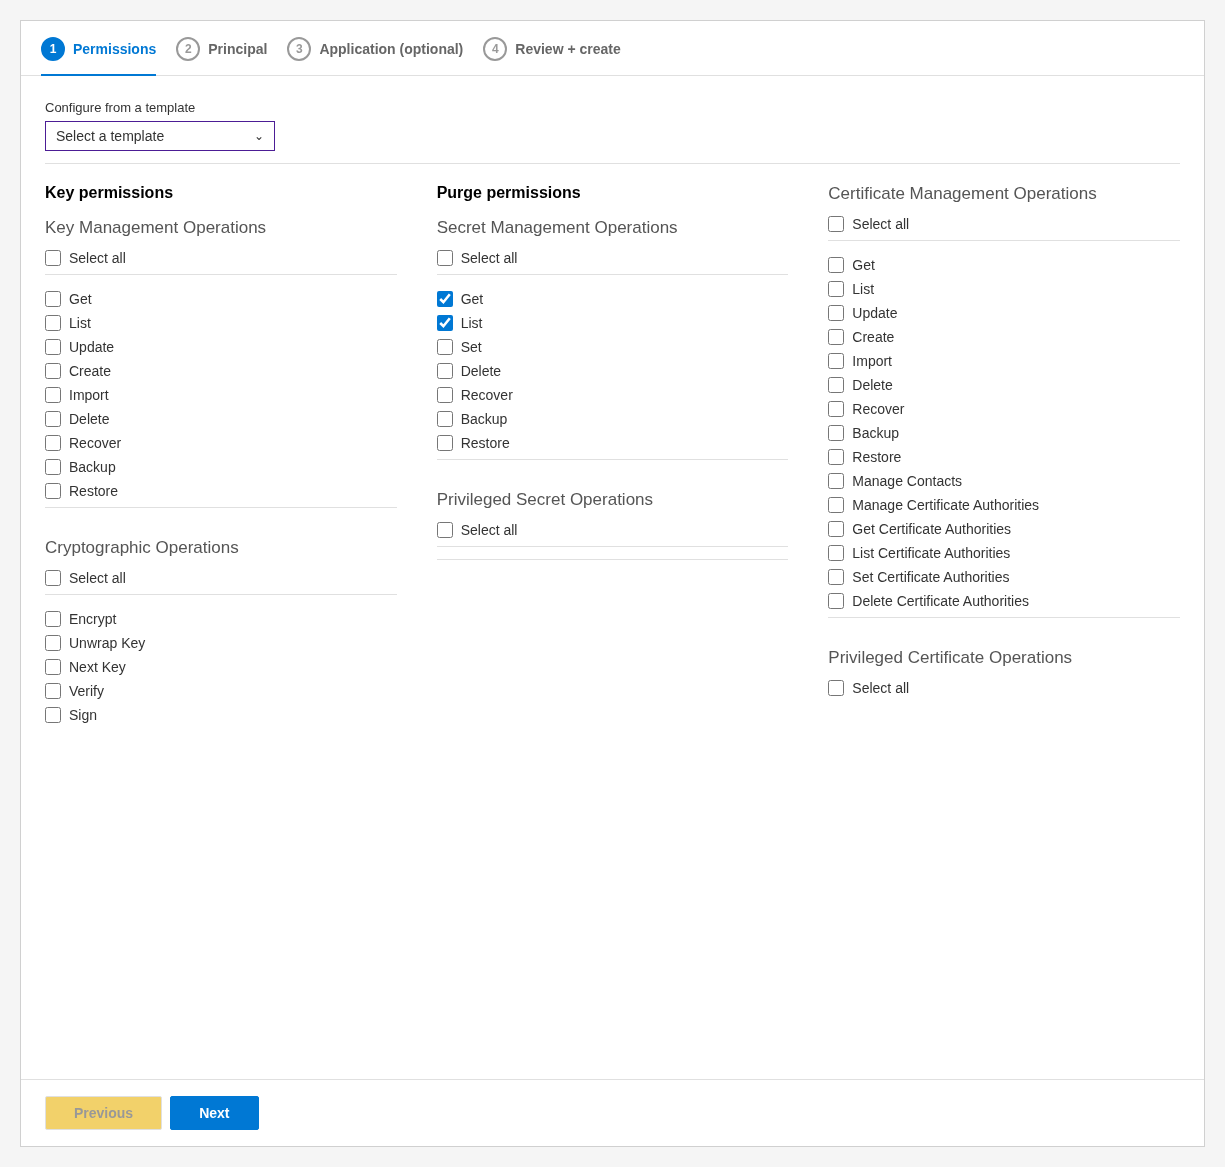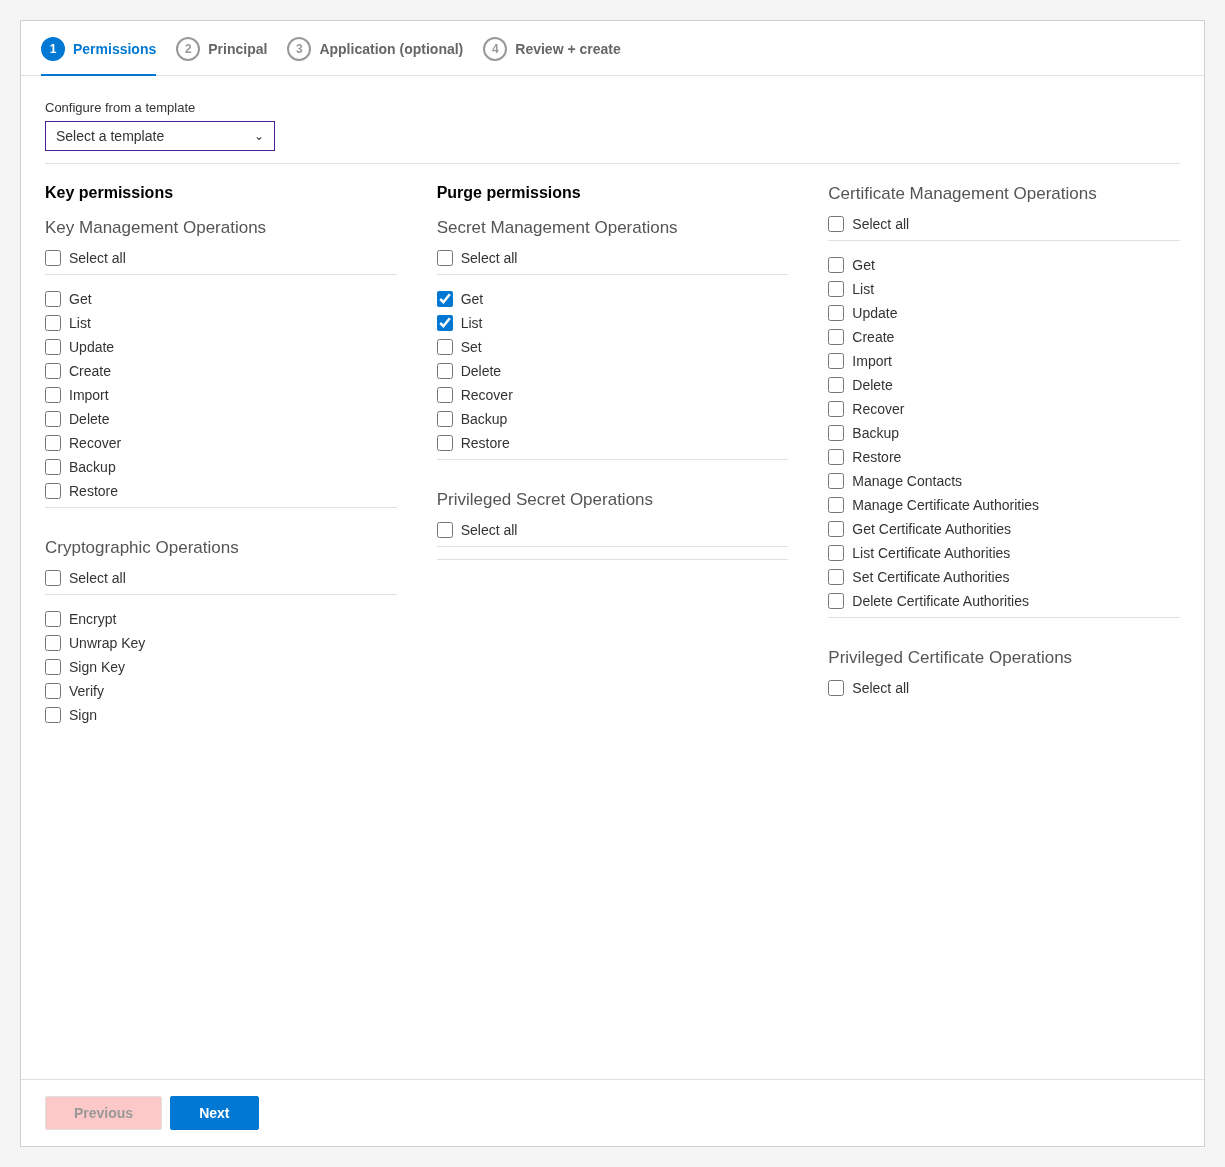--- a/index.html
+++ b/index.html
@@ -168,21 +168,21 @@
       cursor: pointer;
       border: 1px solid #ccc;
       border-radius: 2px;
     }
     .btn-primary {
       background: #0078d4;
       color: #fff;
       border-color: #0078d4;
     }
     .btn-secondary {
-      background: #fca5a5;
+      background: #eab308;
       color: #555;
       border-color: #ccc;
     }
     .btn-secondary:disabled, .btn-secondary[data-disabled="true"] {
       opacity: 0.6;
       cursor: not-allowed;
     }
     .cut-off {
       overflow: hidden;
       max-height: 32px;
@@ -287,21 +287,21 @@
             <div class="checkbox-item">
               <input type="checkbox" style="">
               <span>Encrypt</span>
             </div>
             <div class="checkbox-item">
               <input type="checkbox" style="">
               <span>Unwrap Key</span>
             </div>
             <div class="checkbox-item">
               <input type="checkbox" style="">
-              <span>Sign Key</span>
+              <span>Next Key</span>
             </div>
             <div class="checkbox-item">
               <input type="checkbox" style="">
               <span>Verify</span>
             </div>
             <div class="checkbox-item cut-off">
               <input type="checkbox" style="">
               <span>Sign</span>
             </div>
           </div>

